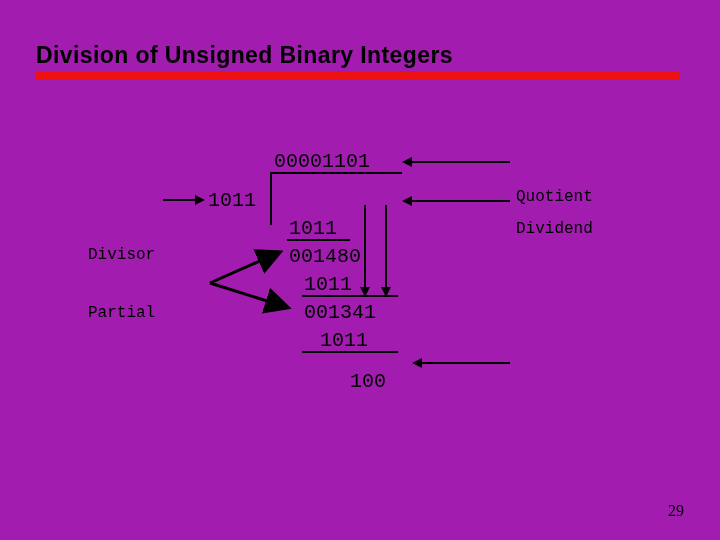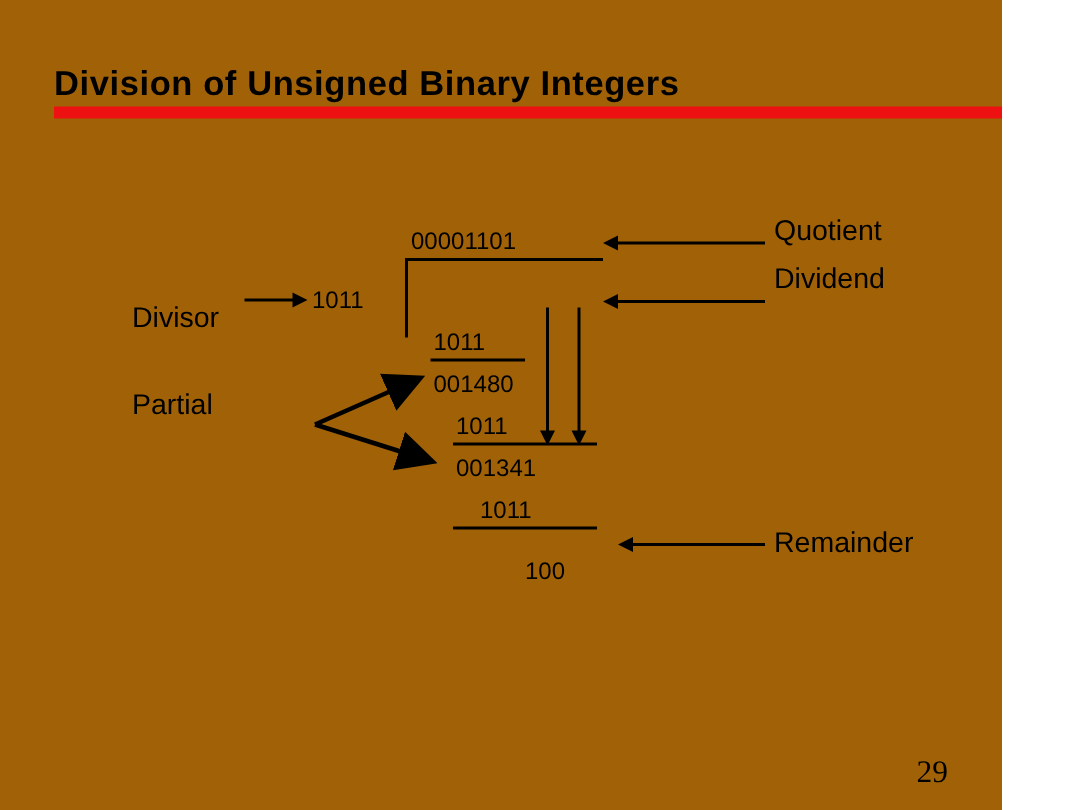--- a/index.html
+++ b/index.html
@@ -2,23 +2,23 @@
 <html><head>
 <meta charset="utf-8">
 <style>
   html, body {
     margin: 0;
     padding: 0;
     background: #ffffff;
   }
   #slide {
     position: relative;
-    width: 668px;
+    width: 720px;
     height: 540px;
-    background: #a16207;
+    background: #a21caf;
     overflow: hidden;
     font-family: "Liberation Serif", "DejaVu Serif", serif;
   }
 
   
   .title {
     position: absolute;
     left: 36px;
     top: 42px;
     font-family: "Liberation Sans", "DejaVu Sans", sans-serif;
@@ -33,36 +33,37 @@
     left: 36px;
     top: 71px;
     width: 644px;
     height: 8px;
     background: #ee1111;
   }
 
   
   .mono {
     position: absolute;
-    font-family: Liberation Sans, sans-serif;
-    font-size: 16px;
+    font-family: Liberation Mono, monospace;
+    font-size: 20px;
     line-height: 20px;
     color: #000000;
     white-space: pre;
     letter-spacing: 0px;
   }
 
   
   .lbl {
     position: absolute;
-    font-family: Liberation Sans, sans-serif;
-    font-size: 19px;
+    font-family: Liberation Mono, monospace;
+    font-size: 16px;
     line-height: 21px;
     color: #000000;
     white-space: pre;
+    margin-top: 43px;
   }
 
   
   .bar {
     position: absolute;
     background: #000000;
     height: 2px;
   }
   .vbar {
     position: absolute;
@@ -110,21 +111,21 @@
     height: 540px;
     pointer-events: none;
   }
 
   
   .page-number {
     position: absolute;
     right: 36px;
     top: 502px;
     font-family: "Liberation Serif", "DejaVu Serif", serif;
-    font-size: 21px;
+    font-size: 16px;
     color: #000000;
   }
 </style>
 </head>
 <body>
 
 <div id="slide">
 
   <div class="title">Division of Unsigned Binary Integers</div>
   <div class="title-rule"></div>
@@ -175,19 +176,18 @@
   </svg>
 
   <div class="lbl" style="left:516px; top:144px;">Quotient</div>
   <div class="arrow-shaft-h" style="left:412px; top:161px; width:98px;"></div>
   <div class="arrow-head head-left" style="left:402px; top:157px;"></div>
 
   <div class="lbl" style="left:516px; top:176px;">Dividend</div>
   <div class="arrow-shaft-h" style="left:412px; top:200px; width:98px;"></div>
   <div class="arrow-head head-left" style="left:402px; top:196px;"></div>
 
-  <div class="lbl" style="left:516px; top:352px;">Remainder</div>
   <div class="arrow-shaft-h" style="left:422px; top:362px; width:88px;"></div>
   <div class="arrow-head head-left" style="left:412px; top:358px;"></div>
 
   <div class="page-number">29</div>
 
 </div>
 
 </body></html>

